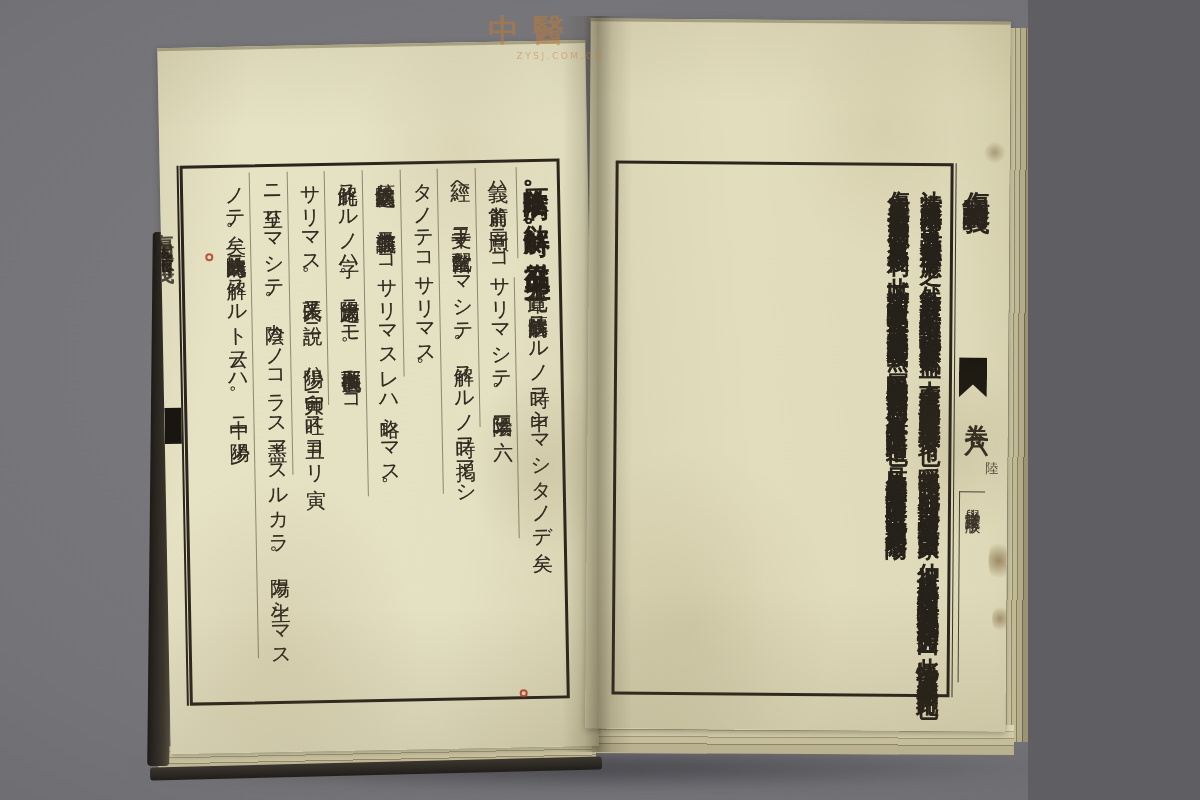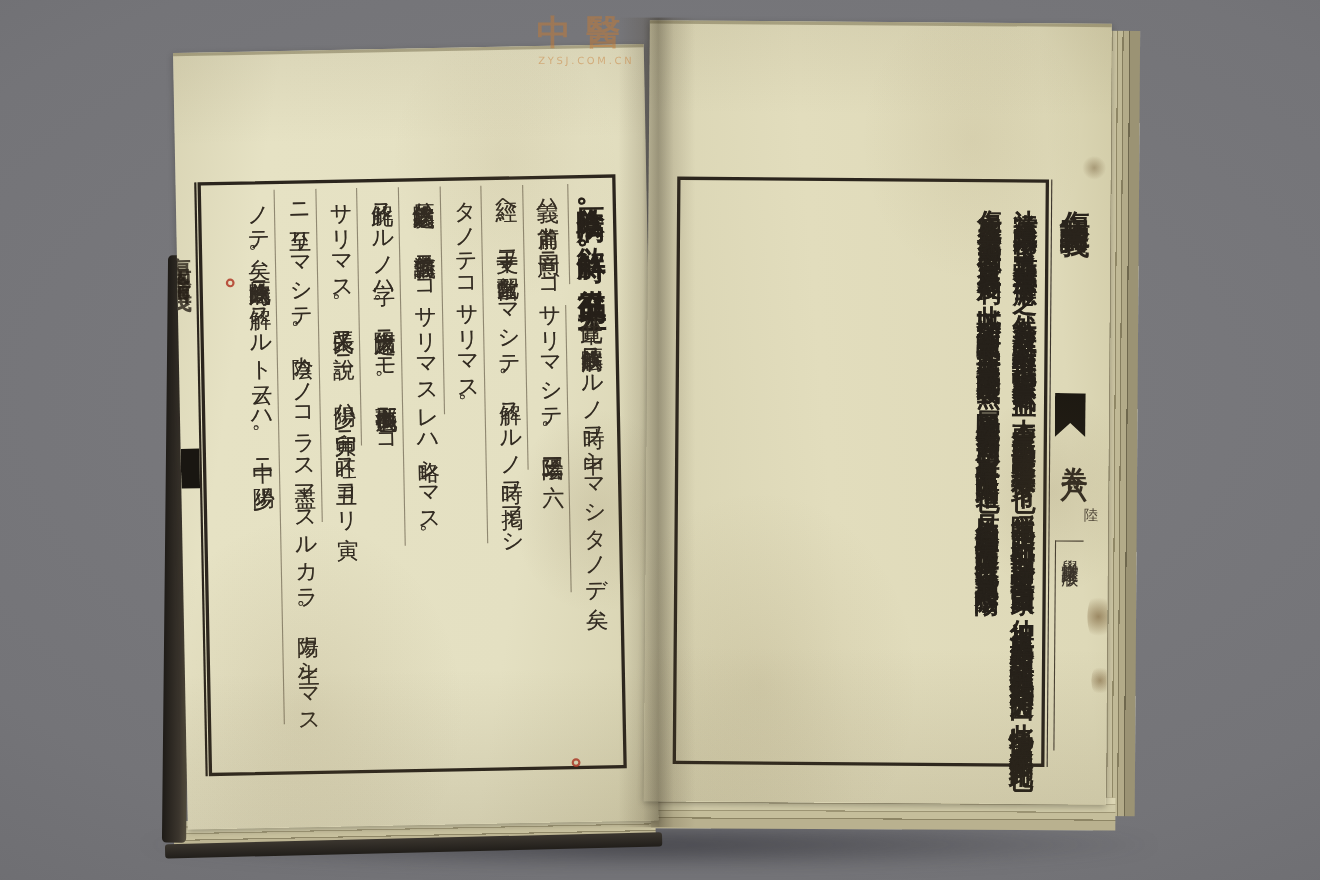--- a/index.html
+++ b/index.html
@@ -1,16 +1,16 @@
 <!DOCTYPE html>
 <html><head>
 <meta charset="utf-8">
 <style>
   html,body{margin:0;padding:0;background:#5f5f63;}
-  .photo{position:relative;width:1200px;height:800px;overflow:hidden;
+  .photo{position:relative;width:1028px;height:800px;overflow:hidden;
     background:radial-gradient(120% 100% at 52% 45%, #7c7c80 0%, #747478 55%, #646468 100%);
     font-family:"DejaVu Serif","Liberation Serif",serif;}
   .shadow-ground{position:absolute;left:130px;top:746px;width:920px;height:44px;
     background:radial-gradient(ellipse at 50% 50%, rgba(35,35,42,.6), rgba(35,35,42,0) 72%);
     filter:blur(7px);}
   .page{position:absolute;overflow:hidden;}
   .page::after{content:"";position:absolute;inset:0;pointer-events:none;background:
     radial-gradient(40% 30% at 70% 15%, rgba(125,102,58,.09), transparent 60%),
     radial-gradient(55% 40% at 25% 85%, rgba(112,92,50,.12), transparent 62%),
     radial-gradient(30% 22% at 88% 60%, rgba(100,80,45,.12), transparent 60%),
@@ -62,21 +62,21 @@
     background:linear-gradient(180deg,#3b362f,#211e1a);border-radius:3px;}
   .stack-right{left:1004px;top:28px;width:30px;height:714px;transform:rotate(.4deg);
     background:repeating-linear-gradient(90deg,#d5cead 0 4px,#a39b7b 4px 5px,#cbc4a2 5px 9px,#918967 9px 10px,#c0b996 10px 14px,#857d5e 14px 15px,#b3ab89 15px 20px,#6f684e 20px 21px,#9b9374 21px 30px);}
   .cover-left{left:150px;top:232px;width:22px;height:534px;transform:rotate(.6deg);
     background:linear-gradient(90deg,#1e1b17,#3c362e 70%,#575040);border-radius:4px;}
   .watermark{position:absolute;left:462px;top:14px;width:142px;height:100px;opacity:.5;
     filter:blur(.6px);text-align:center;color:#c47a35;pointer-events:none;}
   .wm-row{font-size:31px;line-height:33px;letter-spacing:14px;font-weight:bold;
     font-family:"DejaVu Serif","Liberation Serif",serif;}
   .wm-latin{margin-top:4px;font-size:9px;letter-spacing:2.5px;color:#c9813d;
-    font-family:"DejaVu Sans","Liberation Sans",sans-serif;}
+    font-family:"DejaVu Sans","Liberation Sans",sans-serif;text-align:right;}
   .stain{position:absolute;border-radius:50%;pointer-events:none;}
   .stain1{left:402px;top:516px;width:20px;height:46px;background:radial-gradient(circle,rgba(92,60,18,.5),rgba(92,60,18,0) 70%);}
   .stain2{left:406px;top:582px;width:16px;height:30px;background:radial-gradient(circle,rgba(92,60,18,.45),rgba(92,60,18,0) 70%);}
   .stain3{left:394px;top:120px;width:22px;height:22px;background:radial-gradient(circle,rgba(80,52,16,.35),rgba(80,52,16,0) 70%);}
   .red-dot{position:absolute;width:8px;height:8px;border-radius:50%;
     border:2px solid rgba(178,58,40,.85);box-sizing:border-box;}
   .top-edge-line{position:absolute;left:0;top:0;width:100%;height:3px;background:rgba(120,112,80,.5);}
 </style>
 </head>
 <body>

